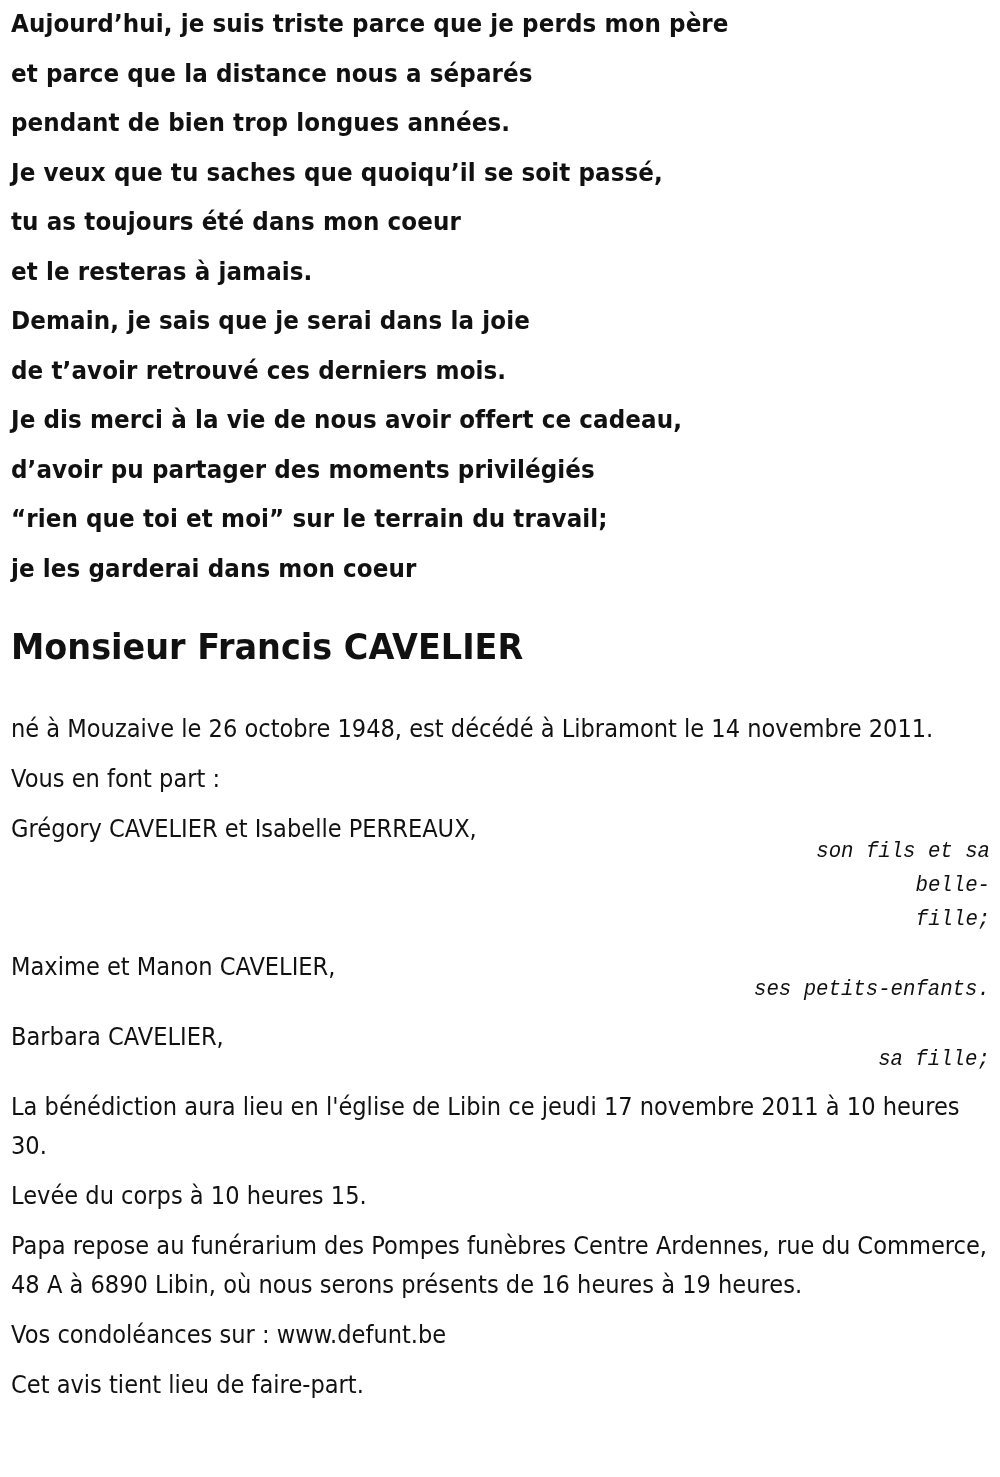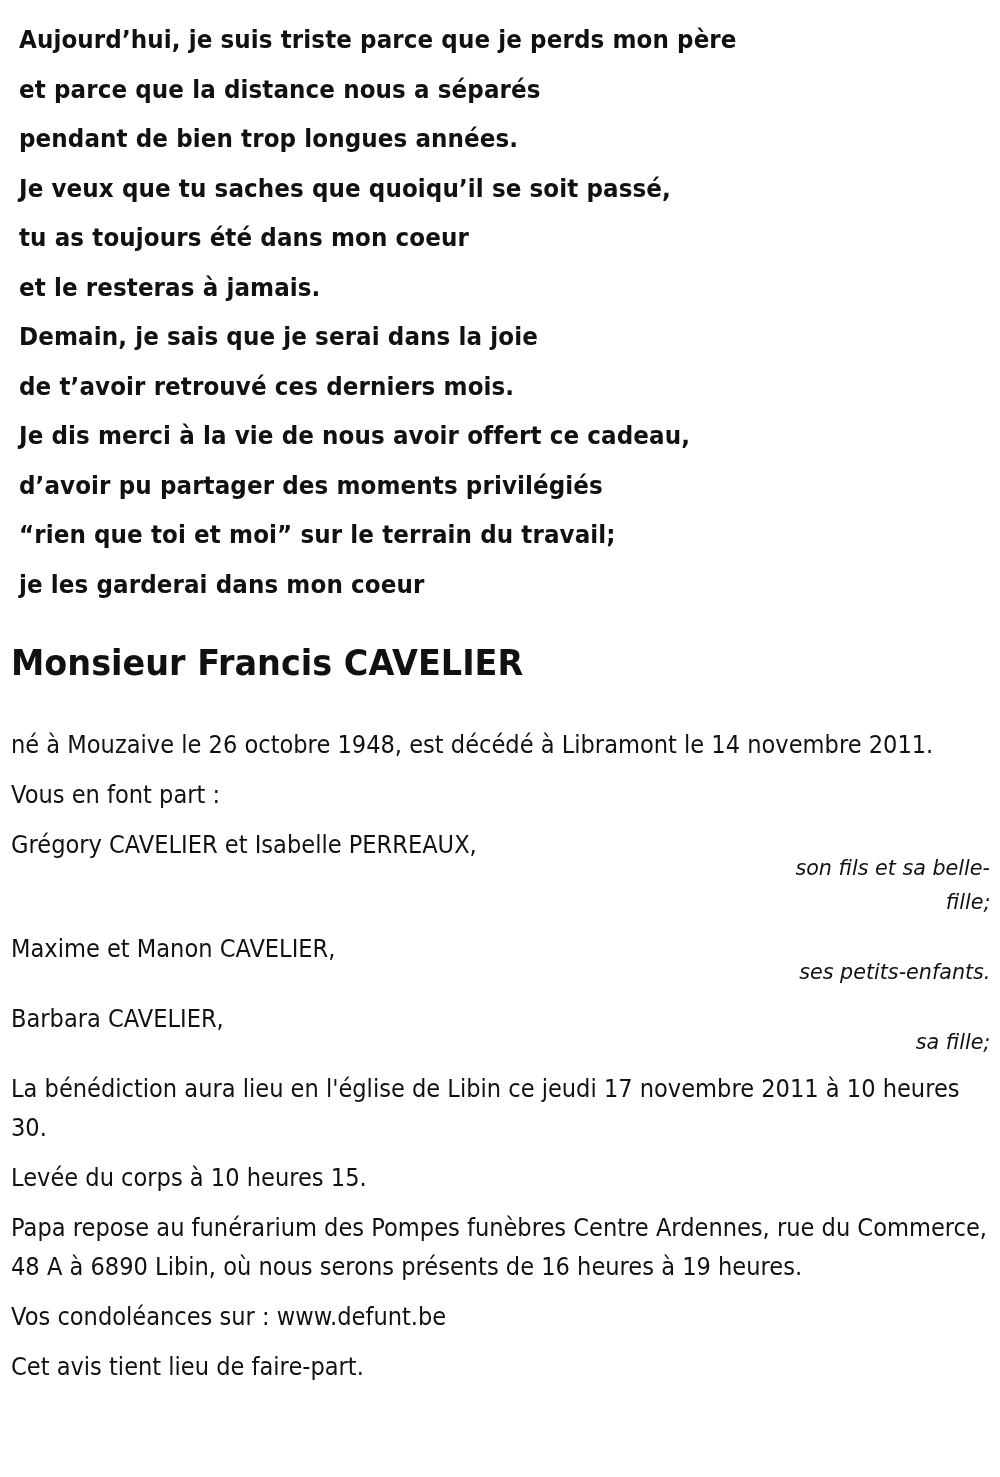--- a/index.html
+++ b/index.html
@@ -15,22 +15,21 @@
       font-family: "DejaVu Sans", sans-serif;
     }
     .page {
       position: relative;
       width: 1000px;
       height: 1477px;
       box-sizing: border-box;
       padding: 0 10px 0 11px;
     }
     .poem {
-      margin: 8px;
-      padding-top: 8px;
+      margin: 0;
     }
     .poem-line {
       display: block;
       font-weight: bold;
       font-size: 24px;
       line-height: 49.5px;
       height: 49.5px;
       white-space: nowrap;
       letter-spacing: 0.1px;
       transform: scaleX(0.96);
@@ -69,20 +68,21 @@
       white-space: nowrap;
     }
     .family-relation {
       display: block;
       font-size: 22px;
       line-height: 34px;
       font-style: italic;
       text-align: right;
       margin-top: -14px;
       padding-right: 0;
+      font-family: Liberation Mono, monospace;
     }
     .family-relation span {
       display: inline-block;
       transform: scaleX(0.94);
       transform-origin: right center;
     }
     .rel-multi {
       width: 240px;
       margin-left: auto;
       text-align: right;

